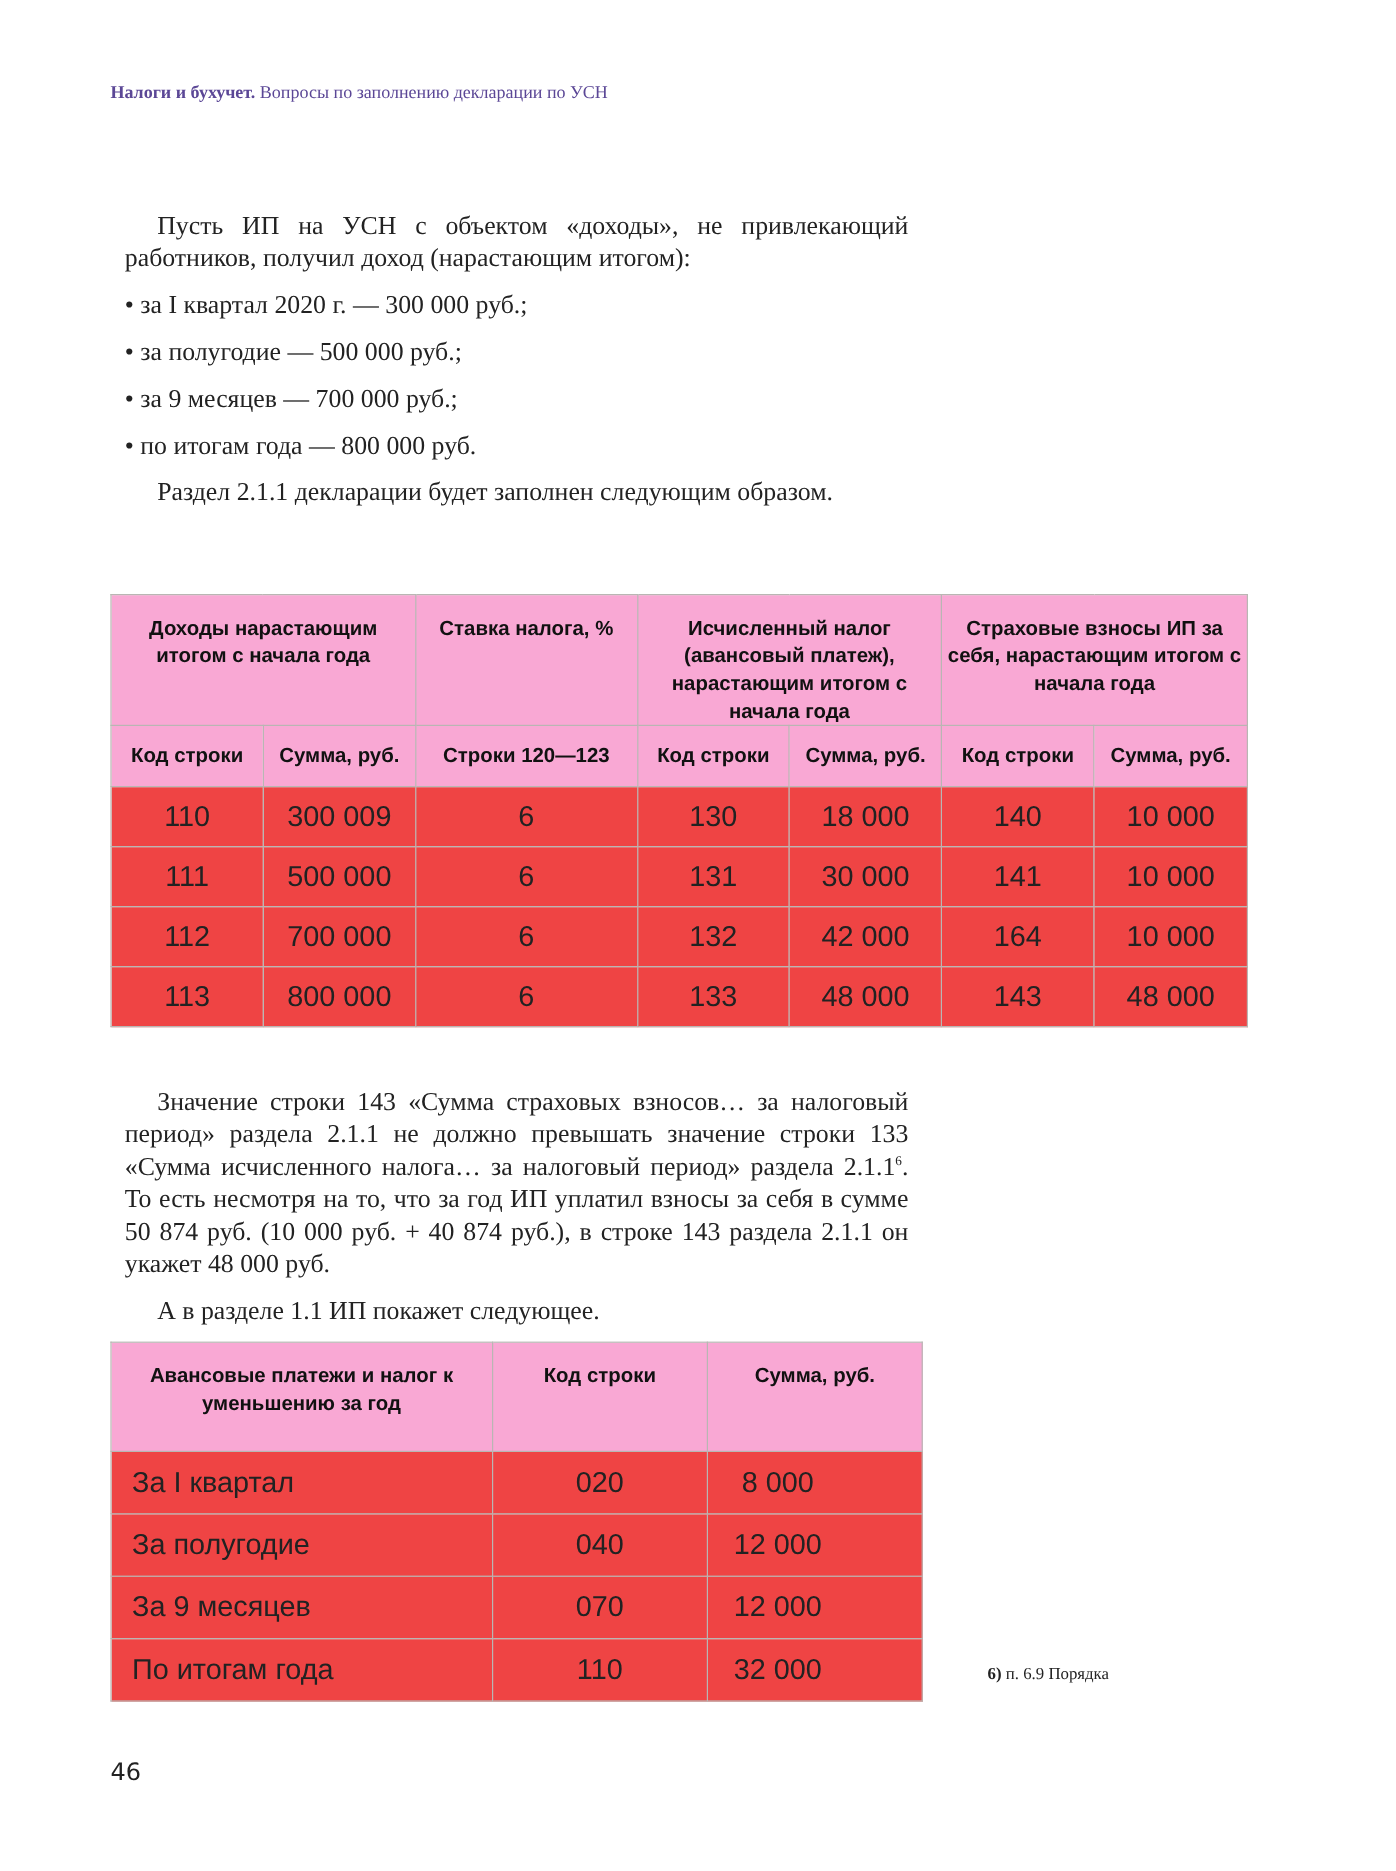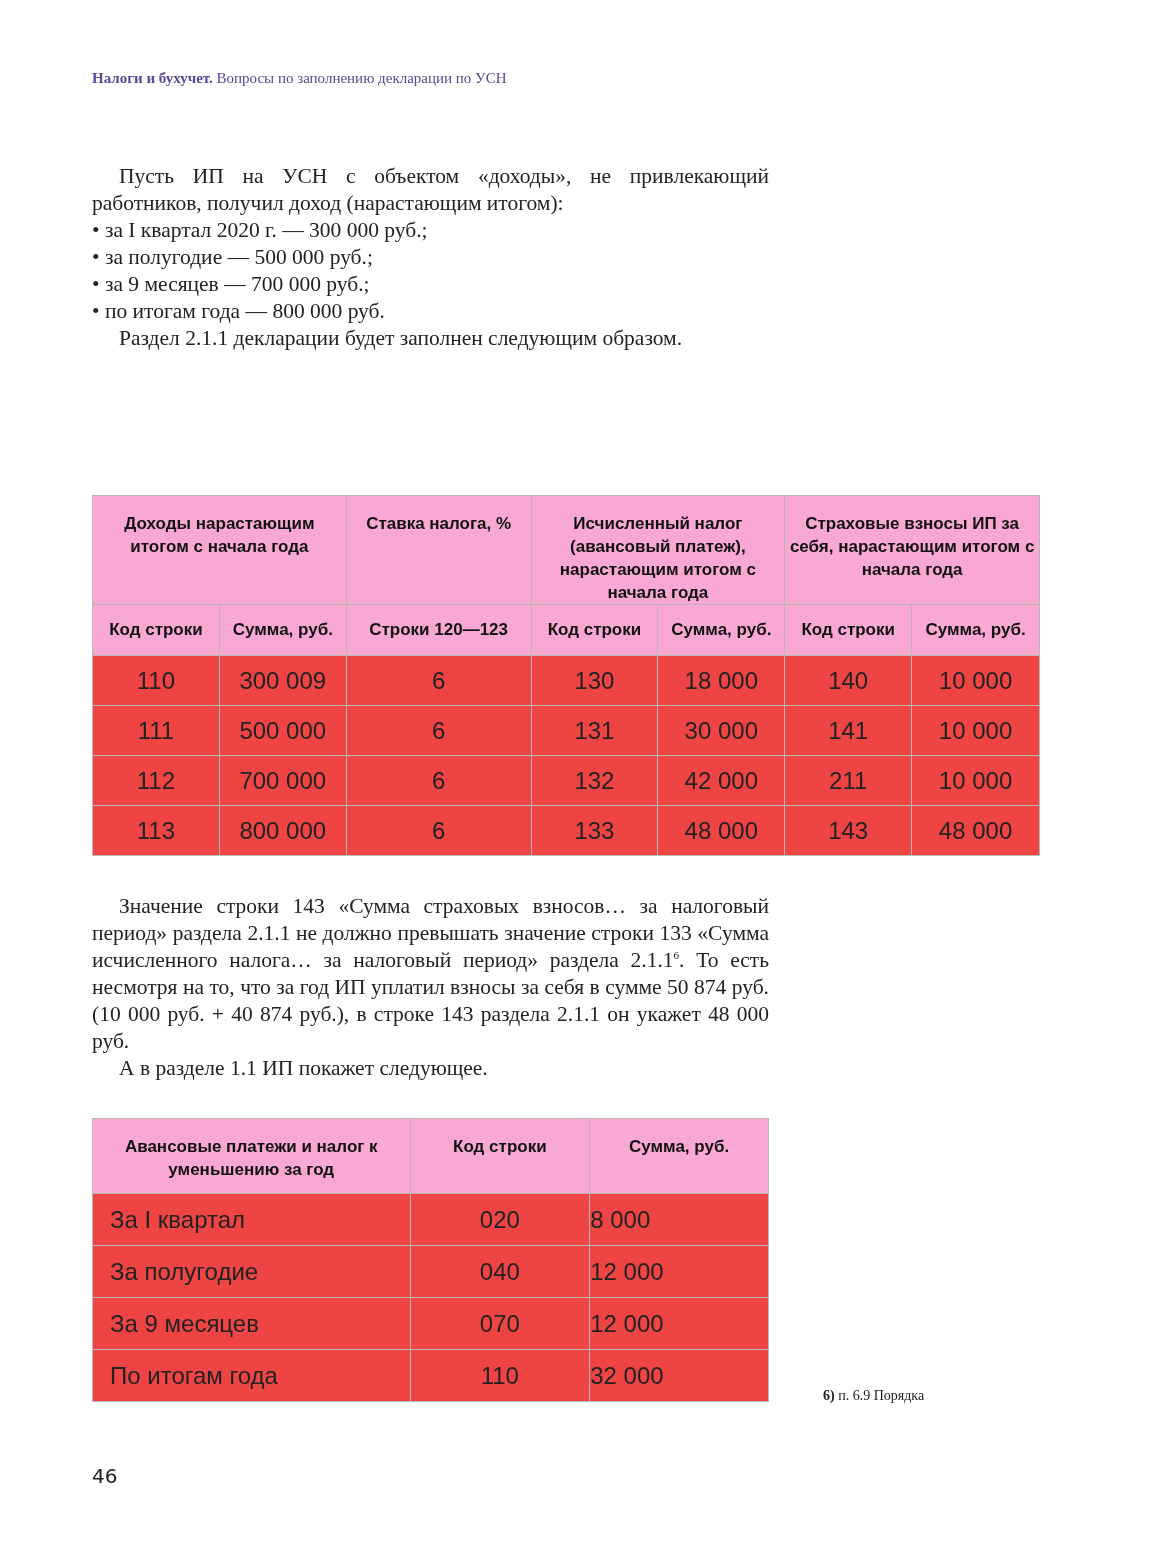--- a/index.html
+++ b/index.html
@@ -1,39 +1,39 @@
 <!DOCTYPE html>
 <html><head>
 <meta charset="utf-8">
 <style>
   html, body { margin: 0; padding: 0; background: #ffffff; }
   body { width: 1163px; height: 1559px; position: relative; overflow: hidden; color: #1e1e1e; }
   .running-head { position: absolute; left: 92px; top: 70px; font-family: "Liberation Serif", "DejaVu Serif", serif; font-size: 15px; color: #5b4796; white-space: nowrap; }
   .running-head .bold { font-weight: bold; }
   .body-text { position: absolute; left: 92px; width: 677px; font-family: "Liberation Serif", "DejaVu Serif", serif; font-size: 21.5px; line-height: 27px; color: #222; }
-  .body-text p { margin: 0; text-align: justify; text-align-last: left; }
+  .body-text p { margin: 12px; text-align: justify; text-align-last: left; }
   .body-text p.indent { text-indent: 27px; }
   .body-text .bullet::before { content: "• "; }
   .block1 { top: 163px; }
   .block2 { top: 893px; }
   sup { font-size: 11px; line-height: 0; vertical-align: super; }
 
   table { border-collapse: collapse; position: absolute; font-family: "Liberation Sans", "DejaVu Sans", sans-serif; }
   td, th { border: 1px solid #b9b6b3; text-align: center; padding: 0; }
   th { background: #f9a8d4; font-weight: bold; font-size: 17px; color: #111; }
   td { font-size: 24px; color: #222; background: #ef4444; }
   .t1 { left: 92px; top: 495px; width: 948px; }
   .t1 th.top { vertical-align: top; padding-top: 16px; line-height: 23px; height: 103px; box-sizing: border-box; }
   .t1 th.sub { height: 50px; }
   .t1 td { height: 49px; }
   .t2 { left: 92px; top: 1118px; width: 677px; }
-  .t2 th { vertical-align: top; padding-top: 16px; line-height: 23px; height: 75px; box-sizing: border-box; }
+  .t2 th { vertical-align: top; padding-top: 16px; line-height: 23px; height: 91px; box-sizing: border-box; }
   .t2 td { height: 51px; }
   .t2 td.label { text-align: left; padding-left: 17px; }
-  .t2 td.amount { text-align: left; padding-right: 62px; margin-top: 39px; }
+  .t2 td.amount { text-align: center; padding-right: 62px; margin-top: 39px; }
 
   .footnote { position: absolute; left: 823px; top: 1388px; font-family: "Liberation Serif", "DejaVu Serif", serif; font-size: 14px; color: #222; }
   .footnote .num { font-weight: bold; }
   .page-number { position: absolute; left: 92px; top: 1464px; font-family: "DejaVu Sans", sans-serif; font-size: 20px; color: #222; }
 </style>
 </head>
 <body>
 
 <div class="running-head">
   <span class="bold">Налоги и бухучет.</span>
@@ -92,21 +92,21 @@
     <td>30 000</td>
     <td>141</td>
     <td>10 000</td>
   </tr>
   <tr>
     <td>112</td>
     <td>700 000</td>
     <td>6</td>
     <td>132</td>
     <td>42 000</td>
-    <td>211</td>
+    <td>164</td>
     <td>10 000</td>
   </tr>
   <tr>
     <td>113</td>
     <td>800 000</td>
     <td>6</td>
     <td>133</td>
     <td>48 000</td>
     <td>143</td>
     <td>48 000</td>

